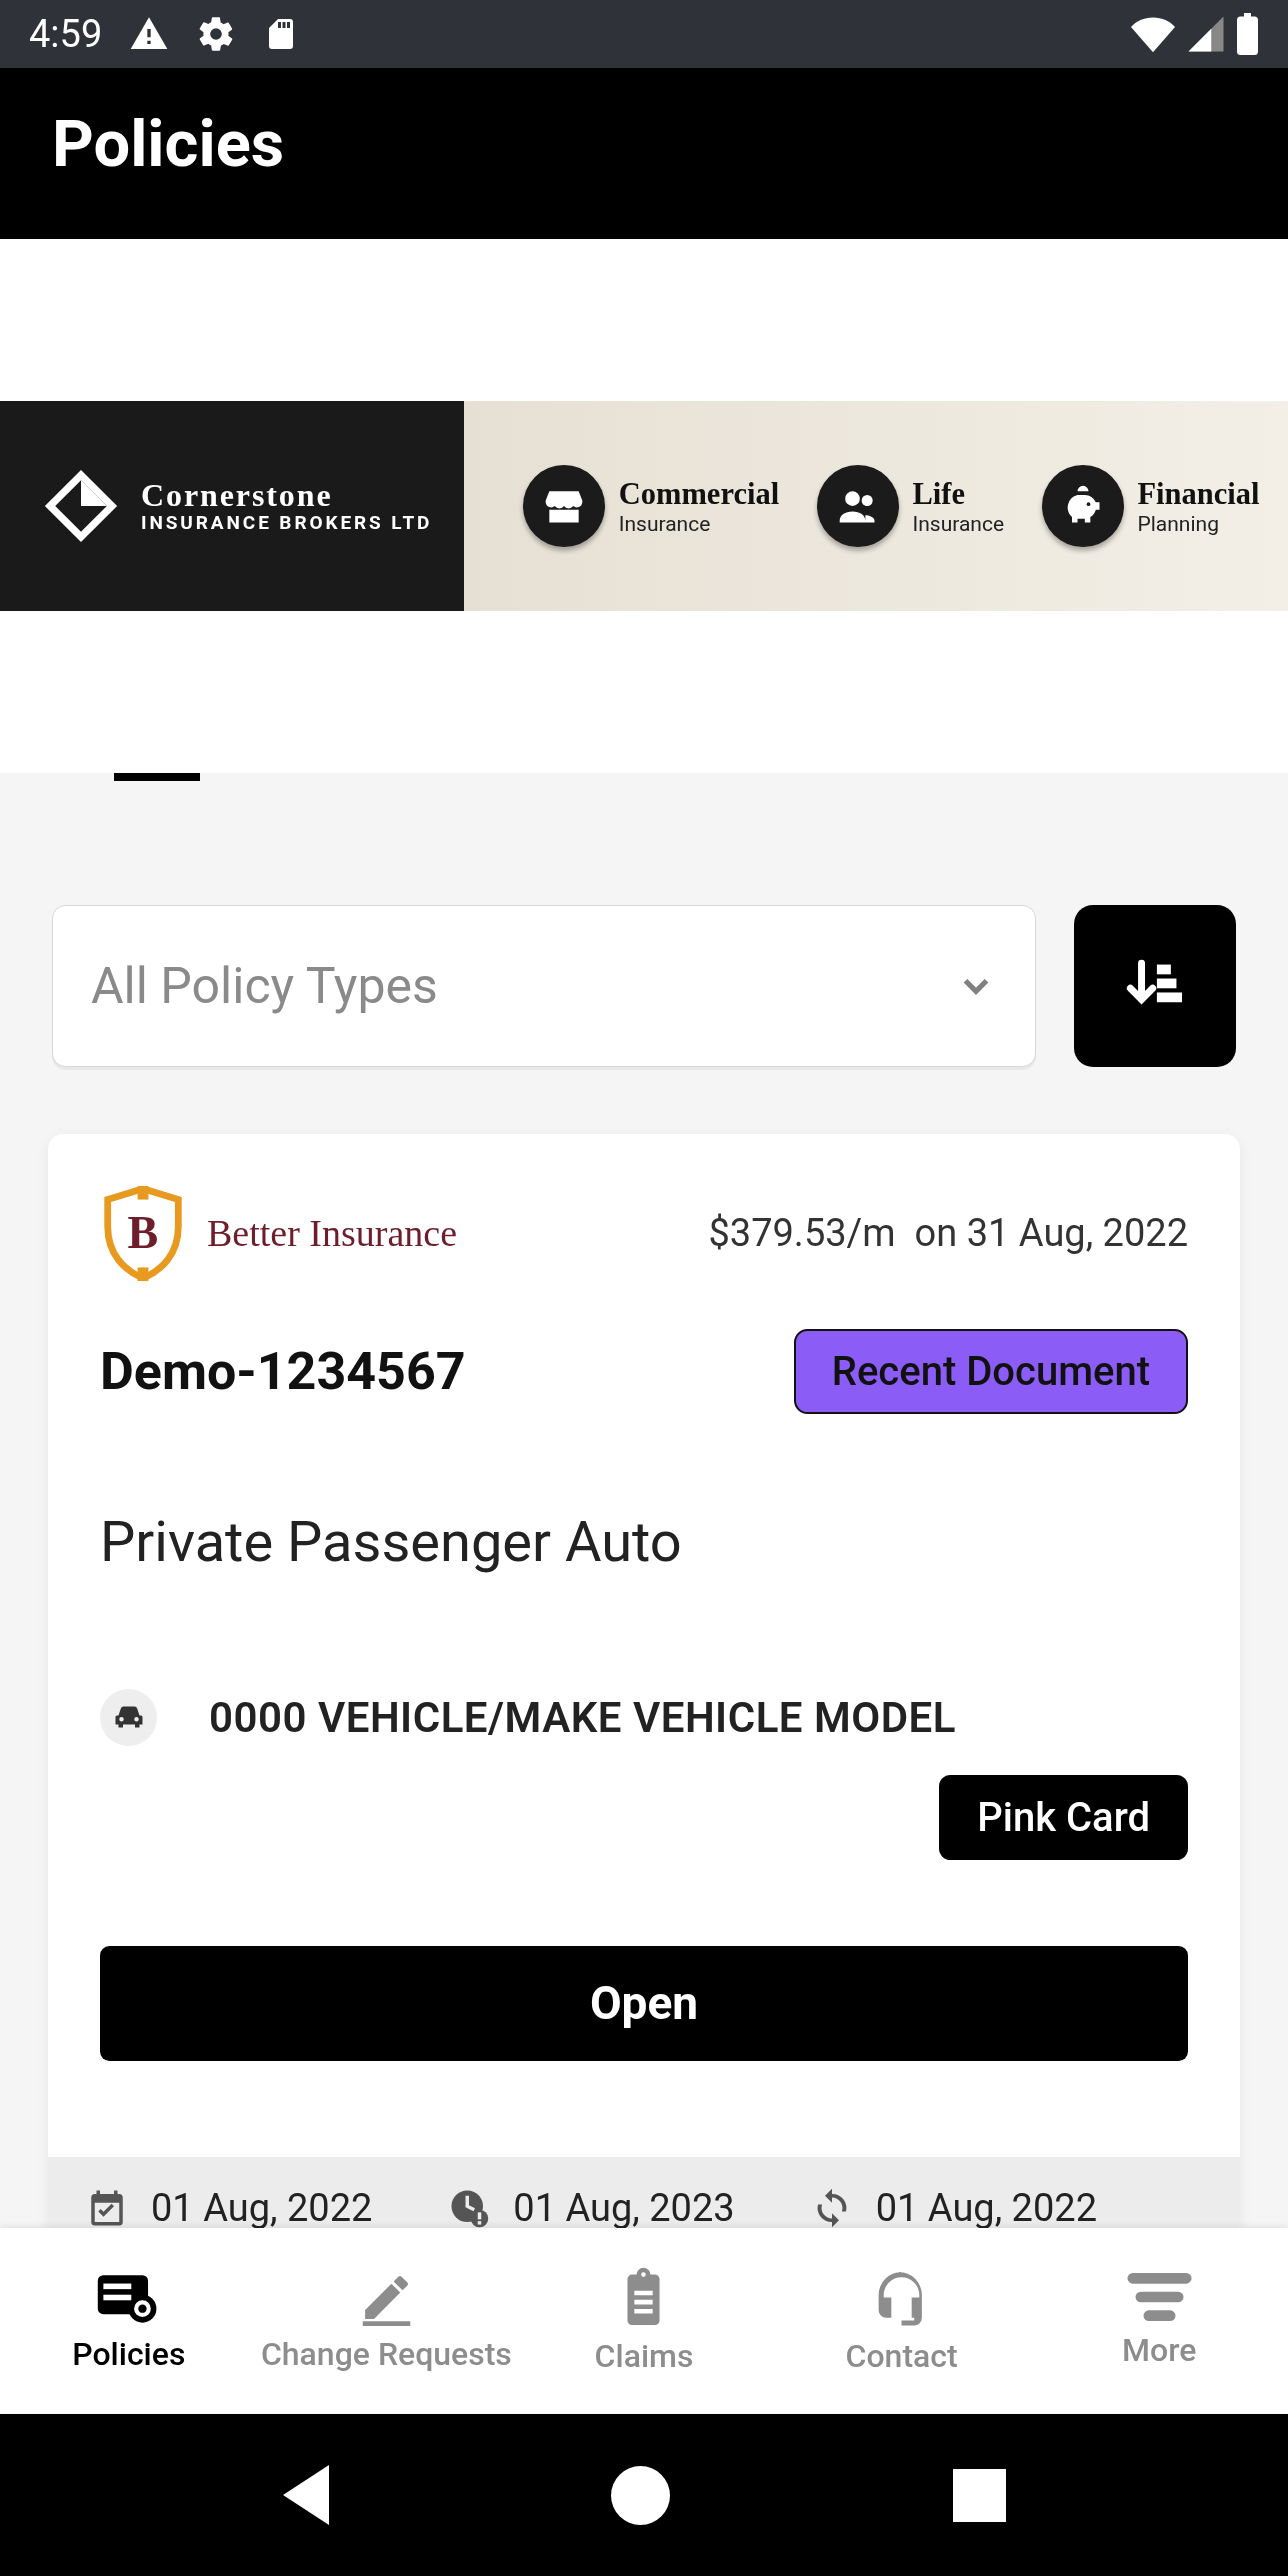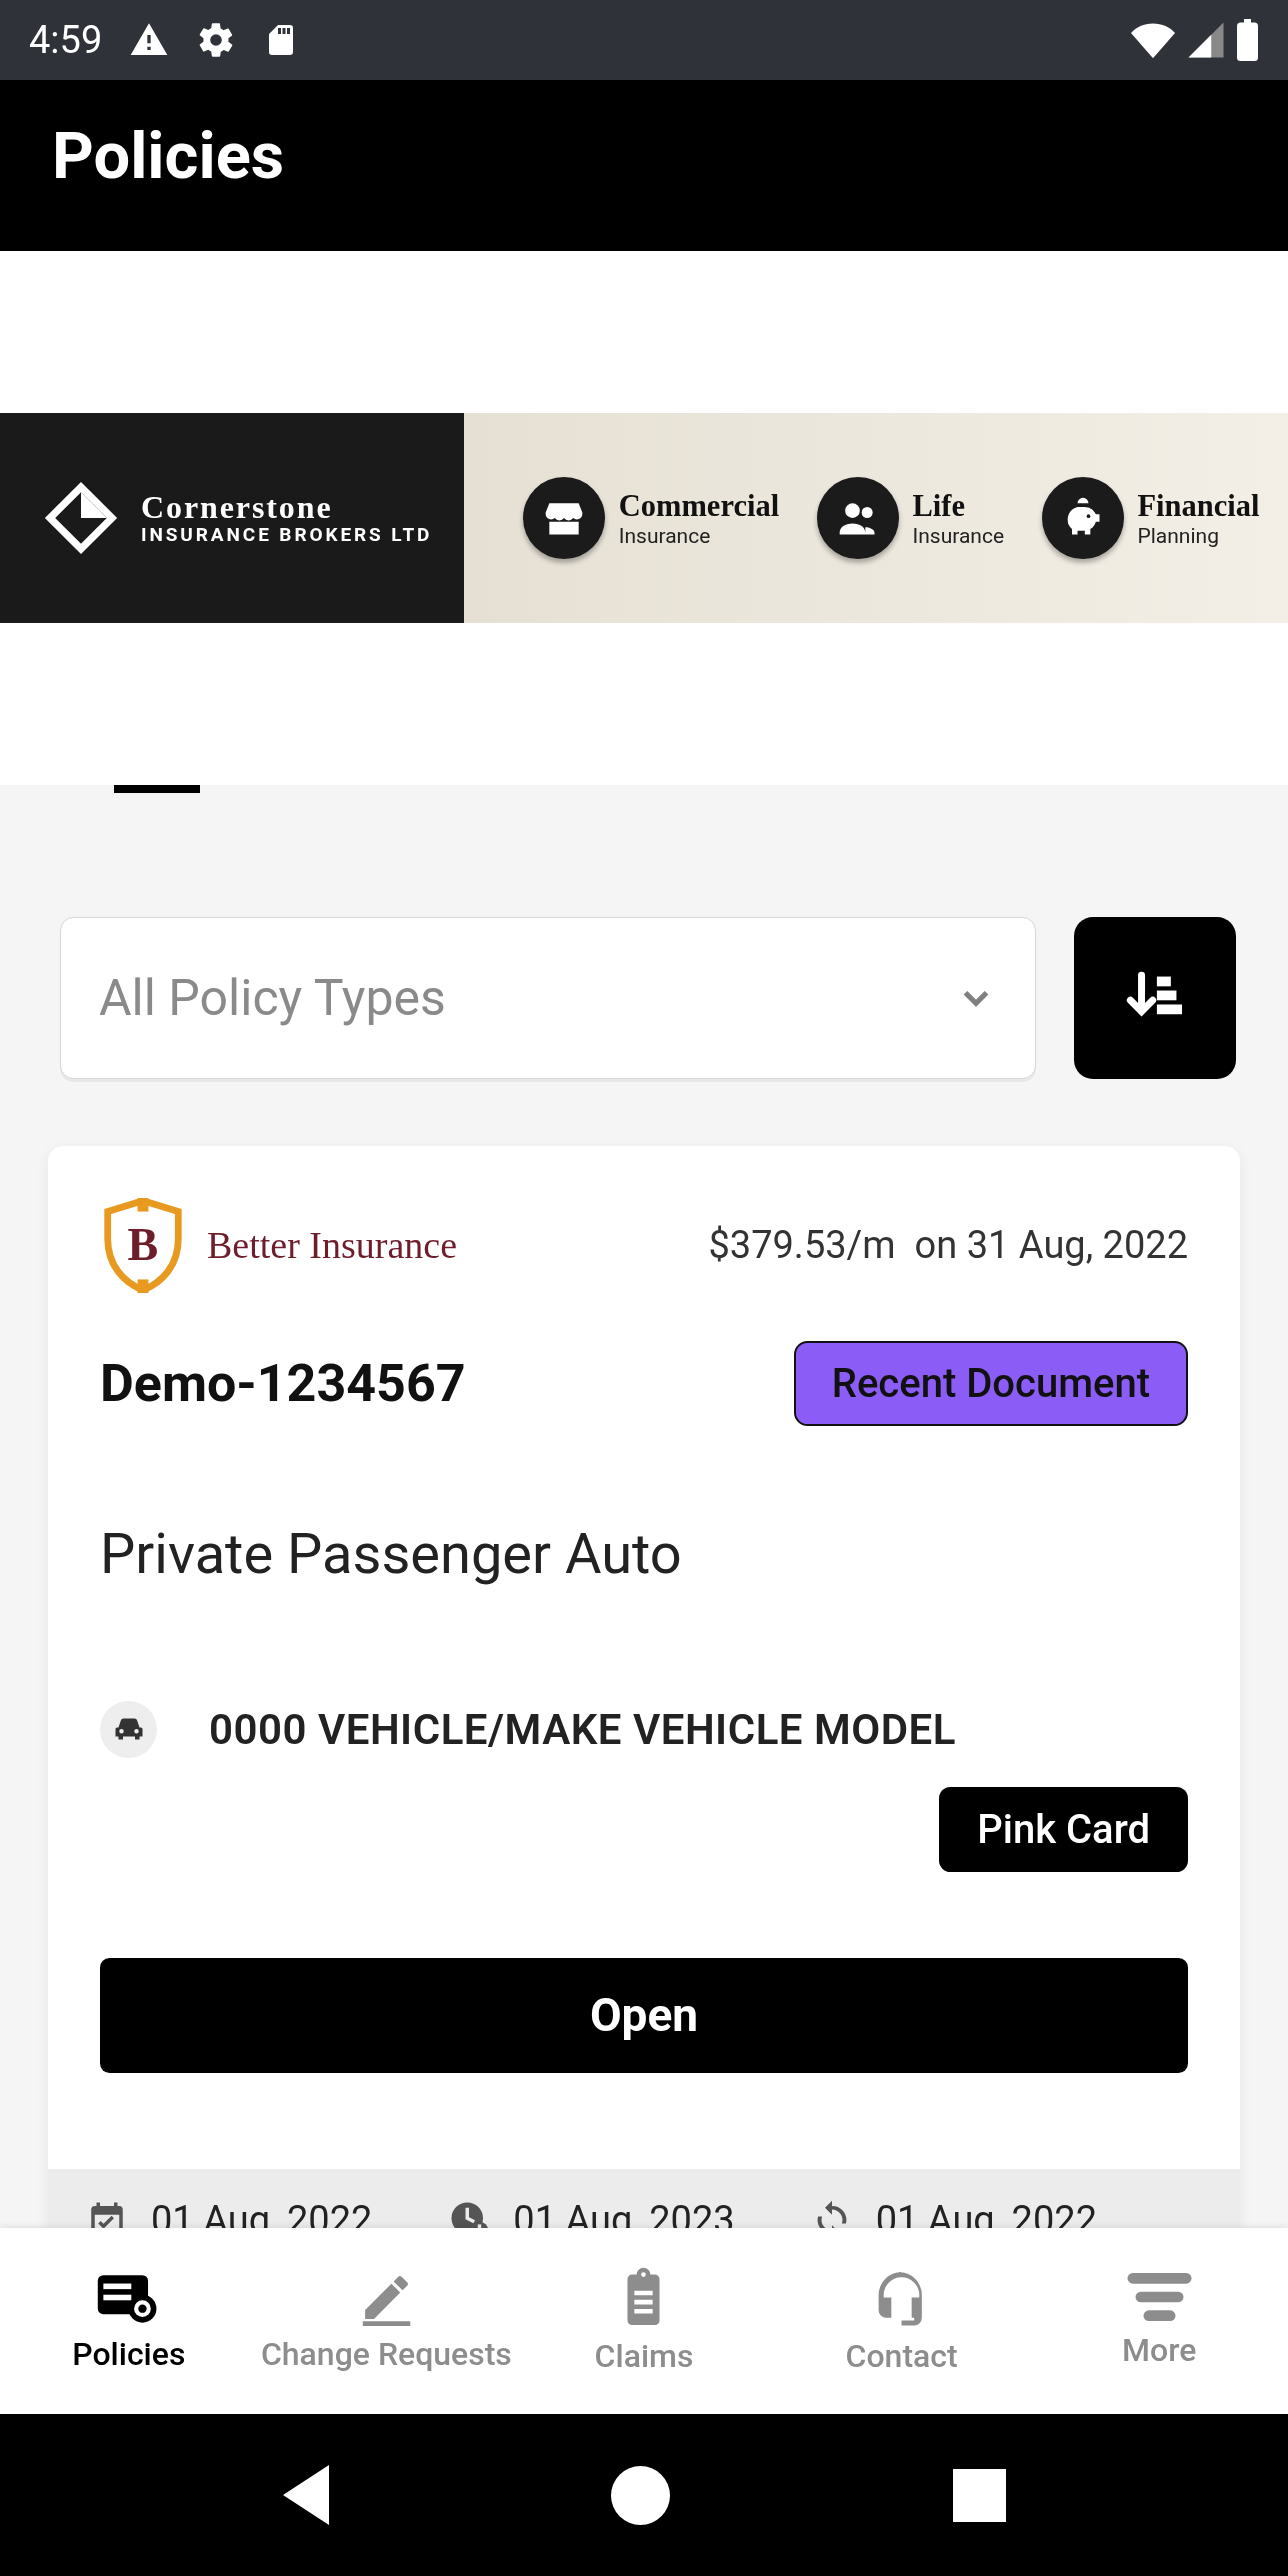--- a/index.html
+++ b/index.html
@@ -1,20 +1,20 @@
 <!DOCTYPE html>
 <html><head>
 <meta charset="utf-8">
 <style>
   * { box-sizing: border-box; margin: 0; padding: 0; }
   html, body { width: 1288px; height: 2576px; font-family: -apple-system, Roboto, "Segoe UI", Arial, sans-serif; background: #000; overflow: hidden; }
 
   
   .status-bar {
-    height: 80px;
+    height: 68px;
     background: #2f3239;
     color: #fff;
     display: flex;
     align-items: center;
     padding: 0 29px;
     font-size: 38px;
   }
   .status-left { display: flex; align-items: center; gap: 27px; }
   .status-right { margin-left: auto; display: flex; align-items: center; gap: 9.5px; }
   .status-bar svg { fill: #fff; }
@@ -67,21 +67,20 @@
     position: relative;
   }
   .tab-indicator {
     width: 86px; height: 7.6px; background: #000;
     margin-left: 114px;
   }
 
   .filter-row {
     display: flex; gap: 38px; align-items: stretch;
     padding: 124px 52px 0;
-    margin-left: 8px;
   }
   .dropdown {
     flex: 1;
     background: #fff;
     border: 1.9px solid #d6d6d6;
     border-radius: 13.4px;
     box-shadow: 0 2.9px 0 rgba(0,0,0,.05);
     height: 162px;
     display: flex; align-items: center; justify-content: space-between;
     padding: 0 38px;

